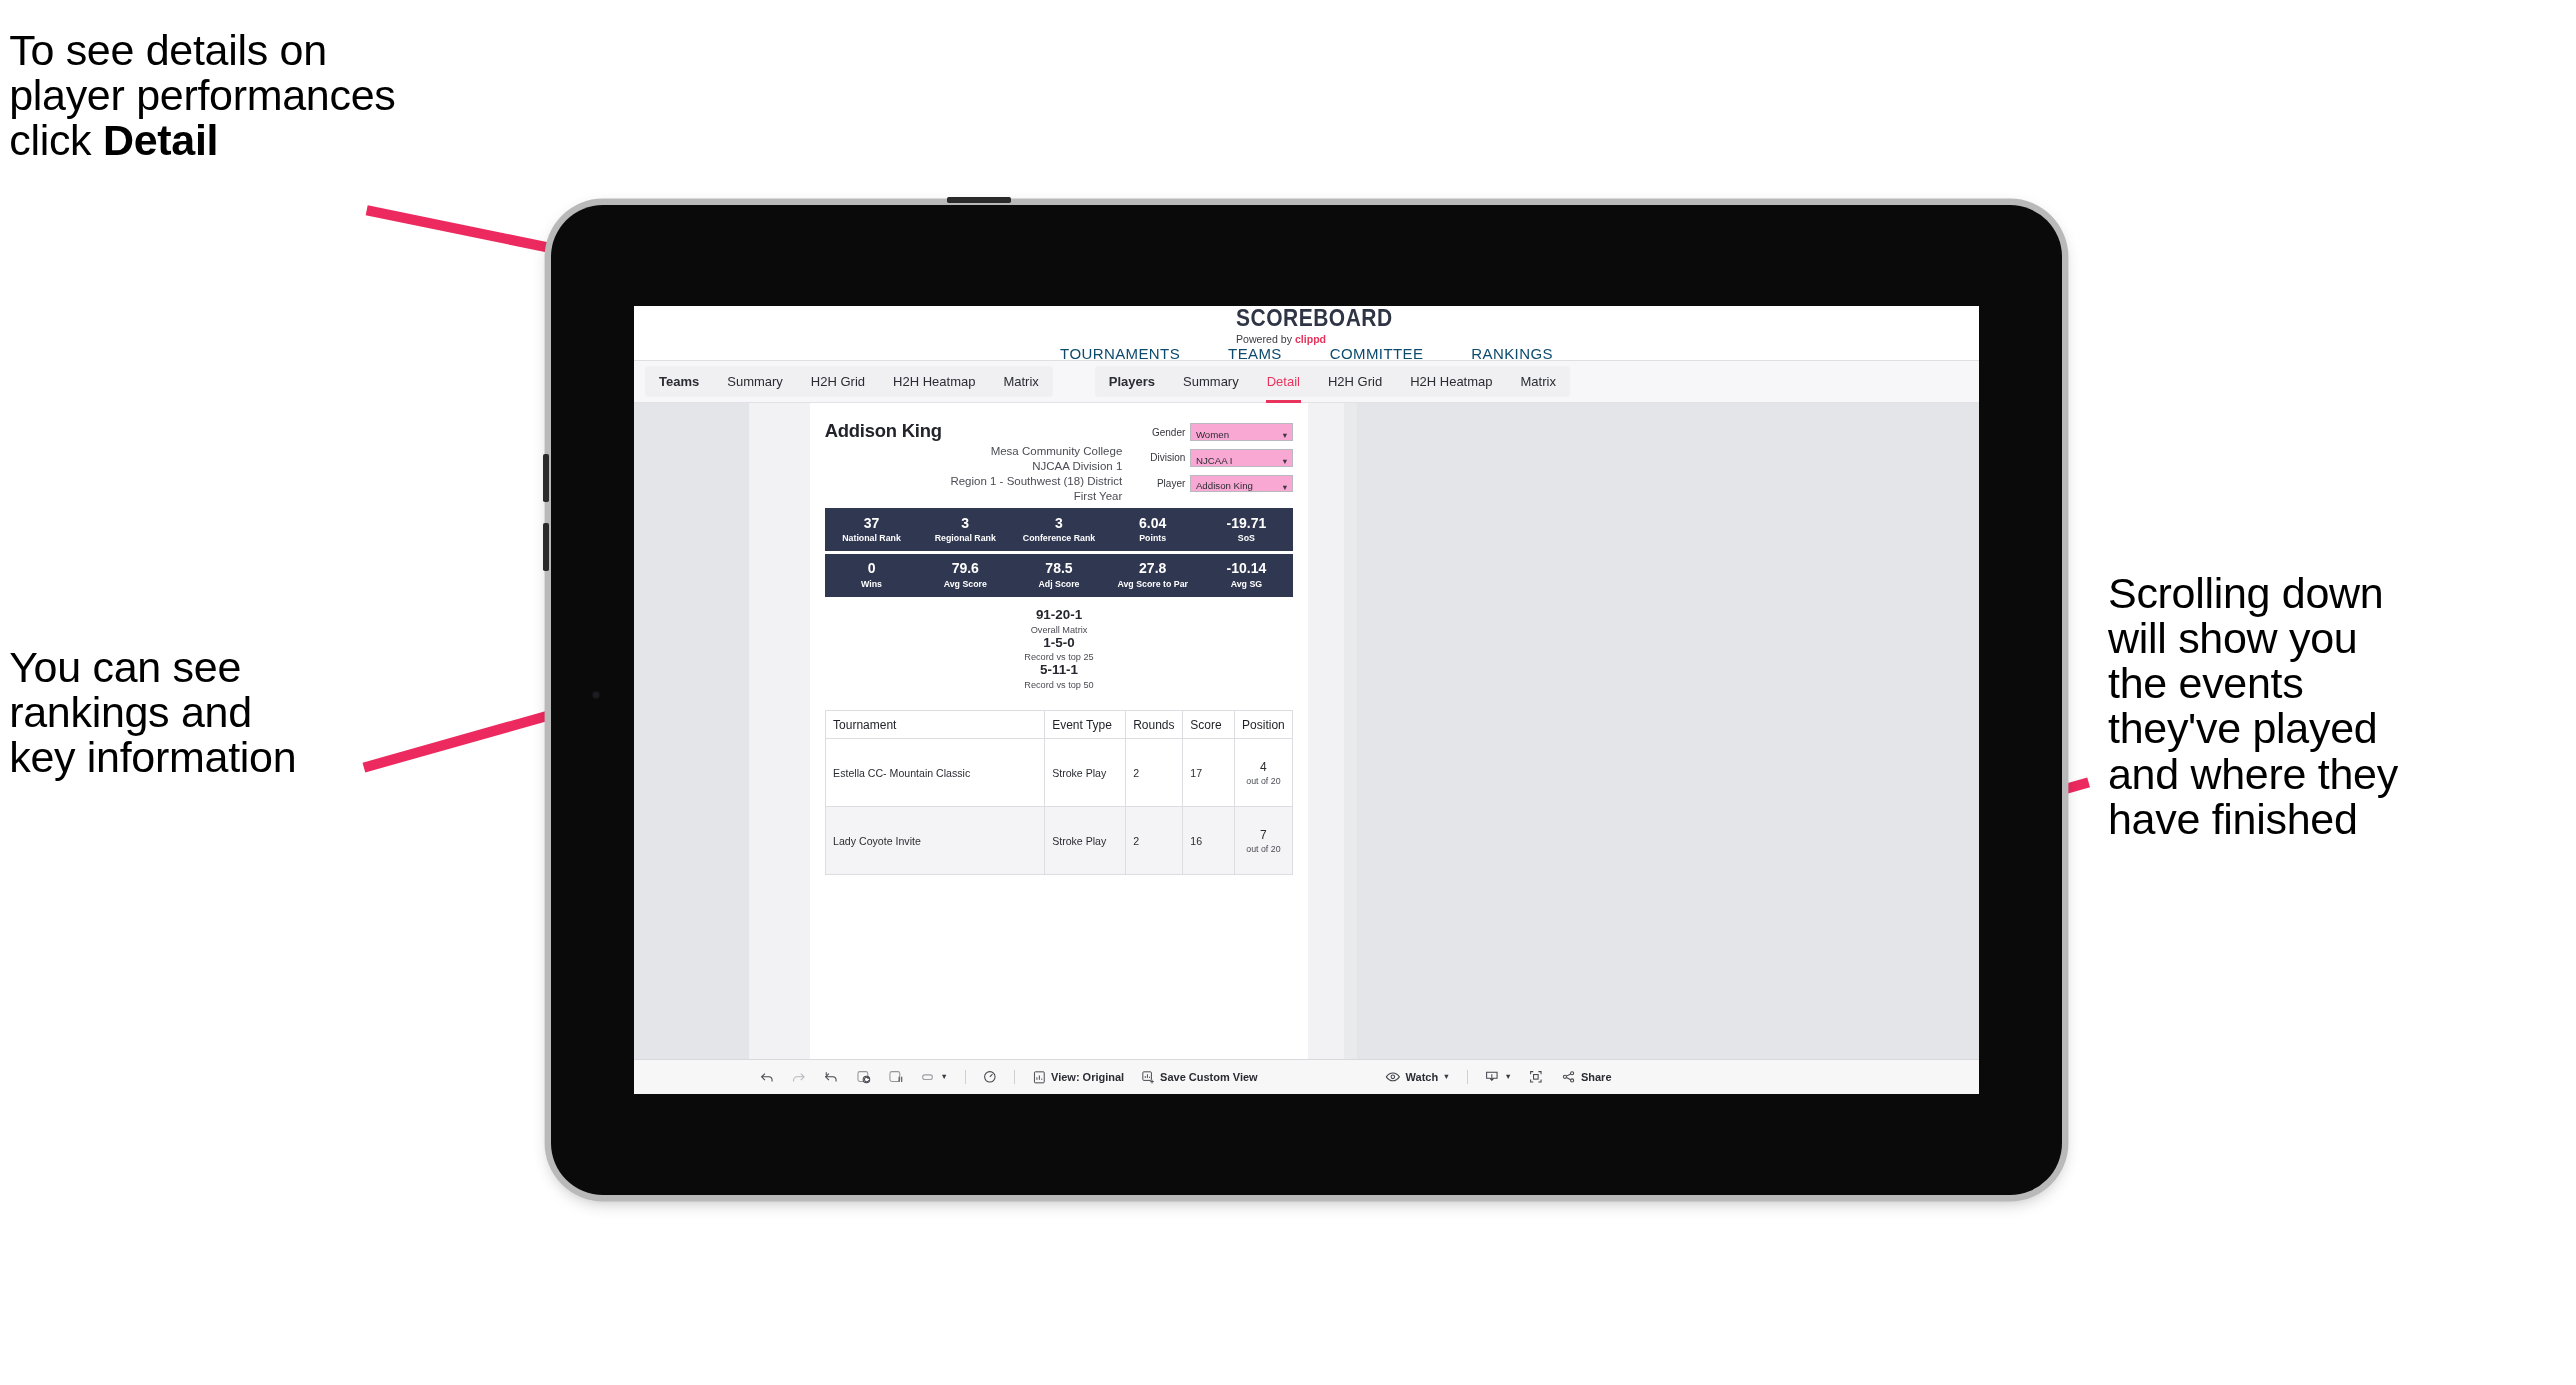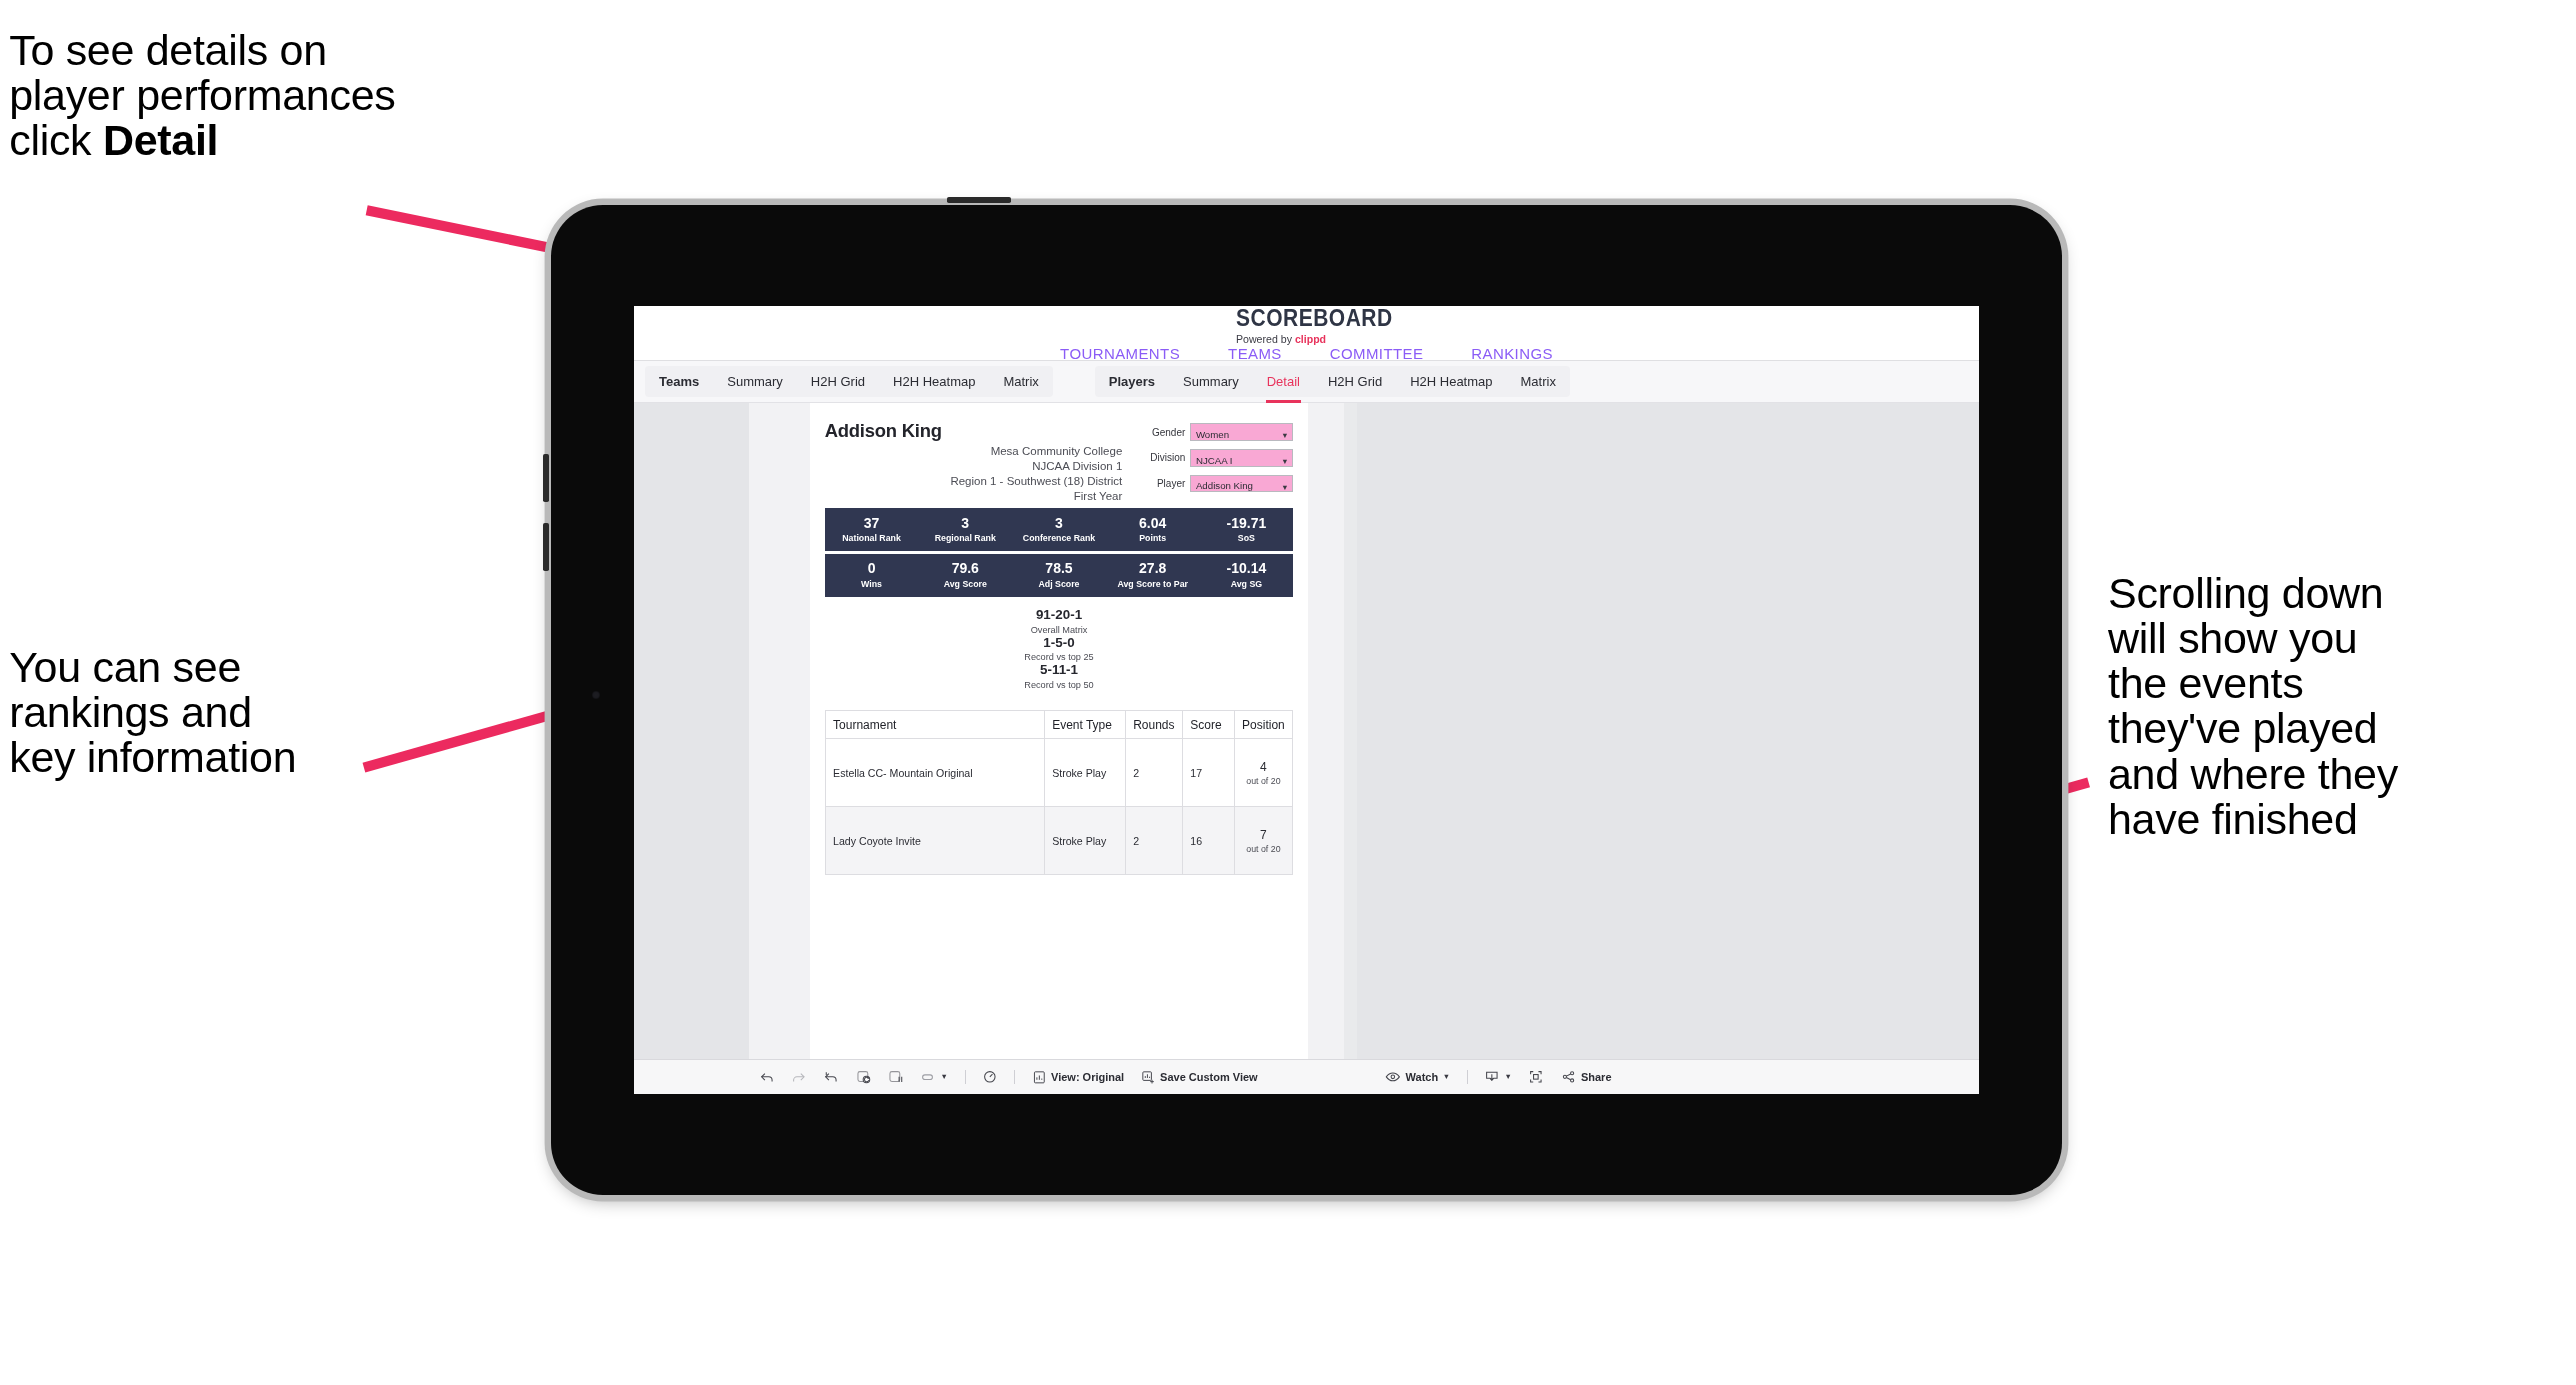--- a/index.html
+++ b/index.html
@@ -59,21 +59,21 @@
   .brand-title {
     font-family: "Liberation Sans", sans-serif;
     font-weight: 700; font-size: 21px; letter-spacing: 0.5px;
     color: #2f3545; line-height: 1;
     transform: scaleY(1.12); transform-origin: left top;
   }
   .brand-sub { font-size: 10.6px; color: #3b3b44; margin-top: 6.4px; }
   .brand-sub .clippd { color: #e8335c; font-weight: 700; }
   .mainnav { display: flex; align-items: center; gap: 0; height: 100%; }
   .mainnav-item {
-    font-size: 15px; color: #8b5cf6; letter-spacing: 0.4px;
+    font-size: 15px; color: #0c4a6e; letter-spacing: 0.4px;
     padding: 0 24px; height: 100%; display: flex; align-items: center;
   }
 
   
   .subnav {
     height: 42px; background: #f7f7f9;
     border-bottom: 0.9px solid #e2e2e6;
     display: flex; align-items: center; padding-left: 11px;
   }
   .subgroup { display: flex; align-items: center; background:#f0f0f3; border-radius:3.7px; height:31px; }
@@ -349,21 +349,21 @@
                 <tr>
                   <th>Tournament</th>
                   <th>Event Type</th>
                   <th>Rounds</th>
                   <th>Score</th>
                   <th class="pos">Position</th>
                 </tr>
               </thead>
               <tbody>
                 <tr>
-                  <td>Estella CC- Mountain Original</td>
+                  <td>Estella CC- Mountain Classic</td>
                   <td>Stroke Play</td>
                   <td>2</td>
                   <td>17</td>
                   <td class="posc">
                     <div class="n">4</div>
                     <div class="o">out of 20</div>
                   </td>
                 </tr>
                 <tr class="alt">
                   <td>Lady Coyote Invite</td>

